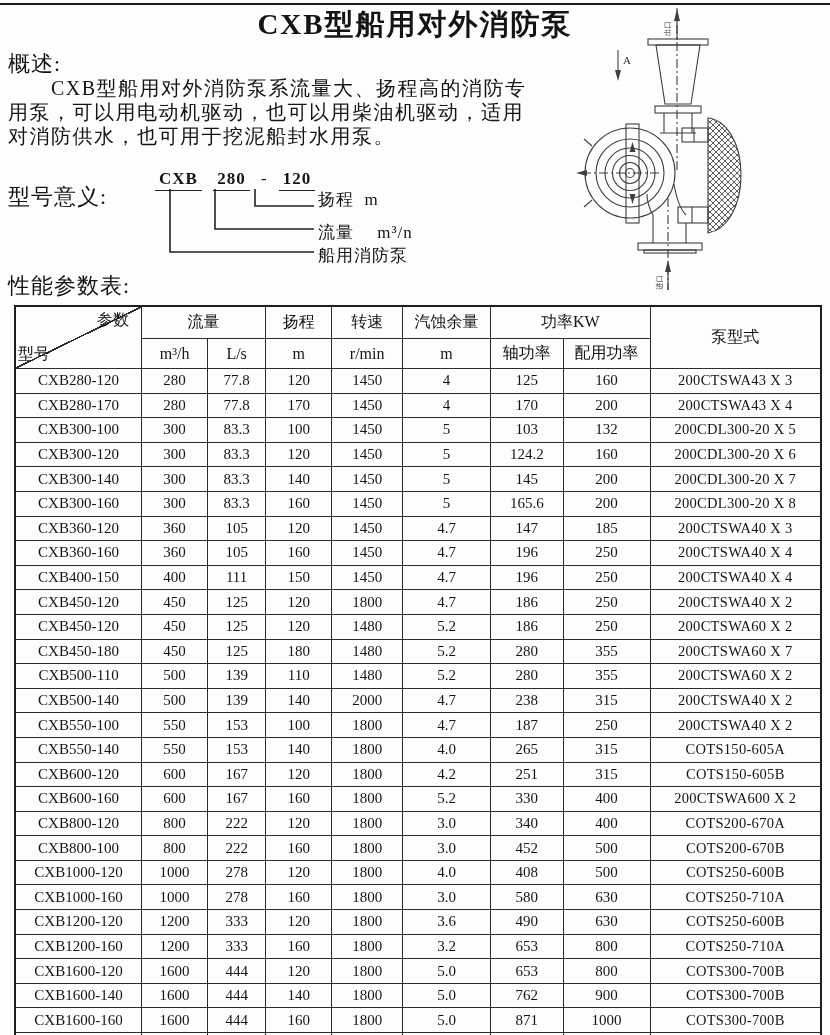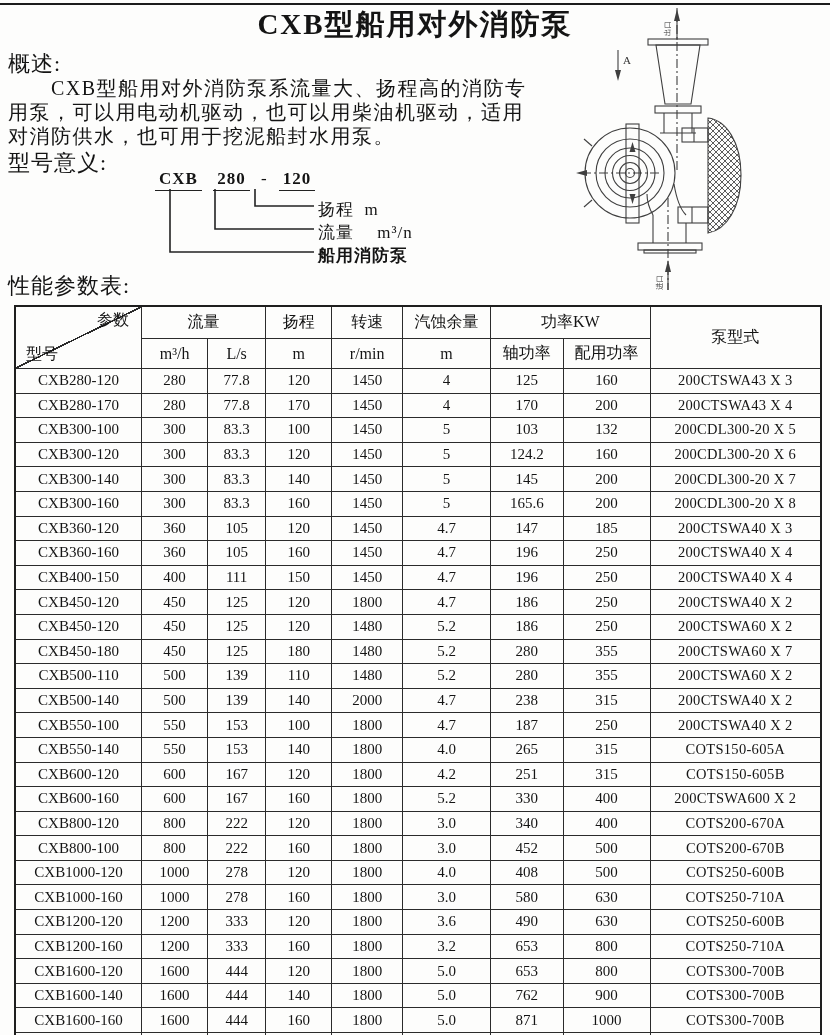--- a/index.html
+++ b/index.html
@@ -8,36 +8,36 @@
     background:#fdfdfc;color:#141414;overflow:hidden;
     font-family:"Liberation Serif","DejaVu Serif",serif;
   }
   .top-rule{position:absolute;left:0;top:3px;width:830px;height:2px;background:#1c1c1c;}
   .title{
     position:absolute;left:0;top:5px;width:830px;margin:0;text-align:center;
     font-size:29px;font-weight:bold;letter-spacing:2px;
   }
   .section-heading{position:absolute;left:8px;font-size:22px;font-weight:normal;letter-spacing:1px;}
   .h-overview{top:49px;}
-  .h-model{top:148px;text-align:center;}
+  .h-model{top:182px;text-align:center;}
   .h-table{top:271px;text-align:center;}
   .overview-text{
     position:absolute;left:8px;top:76px;width:540px;margin:0;
     font-size:20px;line-height:24px;letter-spacing:1.5px;white-space:pre-line;
   }
   
   .model-code{position:absolute;left:155px;top:169px;font-size:17px;letter-spacing:1px;}
   .model-code span{display:inline-block;}
   .code-part{border-bottom:1.5px solid #222;padding:0 4px 1px 4px;margin-right:6px;font-weight:bold;}
   .code-dash{margin-right:6px;padding-bottom:1px;}
   .connector-lines{position:absolute;left:160px;top:189px;}
   .diagram-label{position:absolute;left:318px;font-size:17px;letter-spacing:1px;white-space:pre;}
-  .lbl-head{top:198px;}
+  .lbl-head{top:188px;}
   .lbl-flow{top:221px;}
-  .lbl-series{top:244px;font-weight:bold;}
+  .lbl-series{top:244px;}
   
   .pump-drawing{position:absolute;left:560px;top:2px;}
   
   .perf-table{
     position:absolute;left:14px;top:305px;width:808px;
     border-collapse:collapse;table-layout:fixed;
     font-family:"Liberation Serif","DejaVu Serif",serif;
   }
   .perf-table th,.perf-table td{
     border:1px solid #2b2b2b;text-align:center;vertical-align:middle;
@@ -48,21 +48,21 @@
   .perf-table thead tr.r2 th{height:29px;font-size:16px;}
   .perf-table tbody td{height:23.6px;font-size:15px;}
   .perf-table td.type-col{font-size:14.5px;letter-spacing:0.3px;}
   .corner{
     position:relative;
     background-image:linear-gradient(to bottom right,
       transparent calc(50% - 0.8px),#2b2b2b calc(50% - 0.8px),
       #2b2b2b calc(50% + 0.8px),transparent calc(50% + 0.8px));
   }
   .corner .c-top{position:absolute;top:3px;right:12px;font-size:16px;margin-left:40px;}
-  .corner .c-bottom{position:absolute;bottom:3px;left:10px;font-size:16px;}
+  .corner .c-bottom{position:absolute;bottom:3px;left:2px;font-size:16px;}
 </style>
 </head>
 <body>
 
 <div class="page">
 
   <div class="top-rule"></div>
 
   <h1 class="title">CXB型船用对外消防泵</h1>
 

